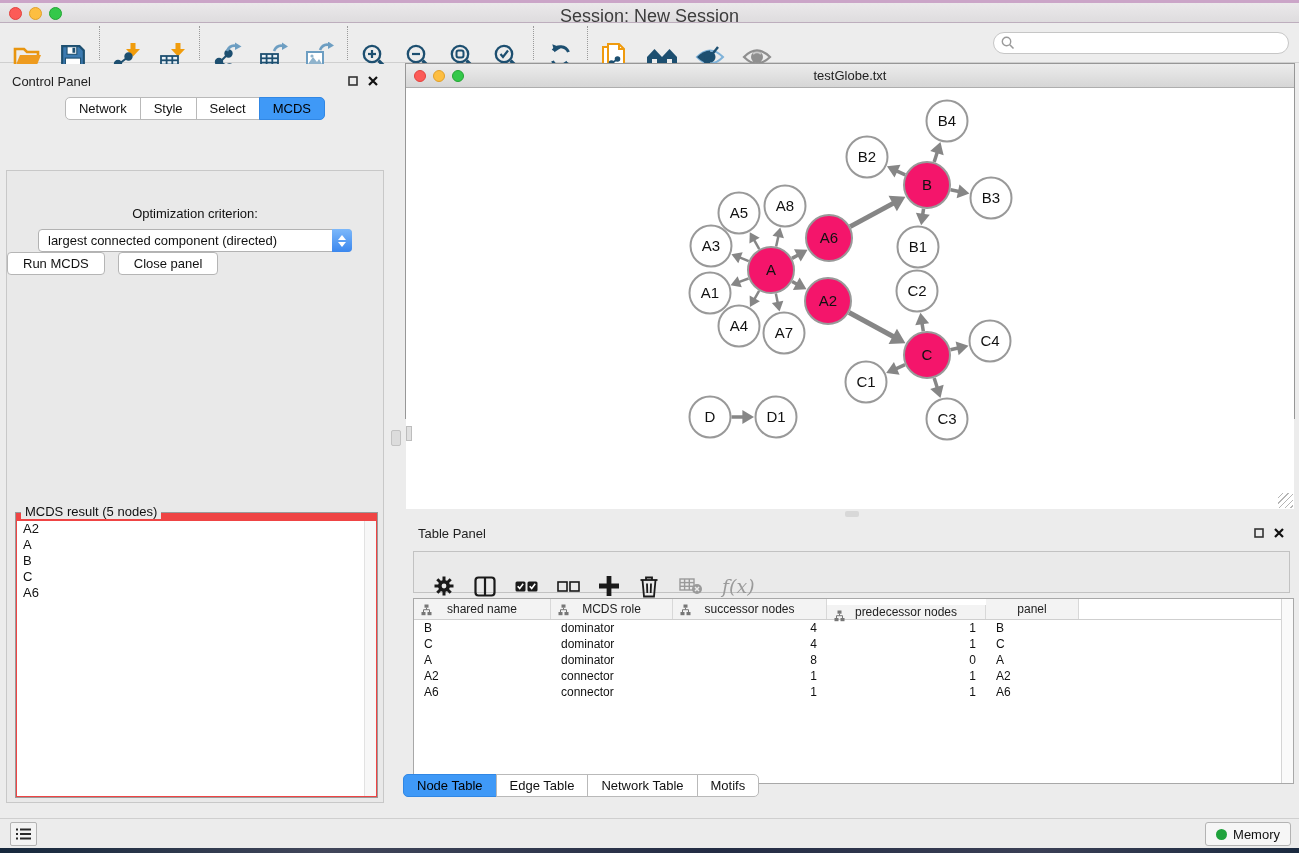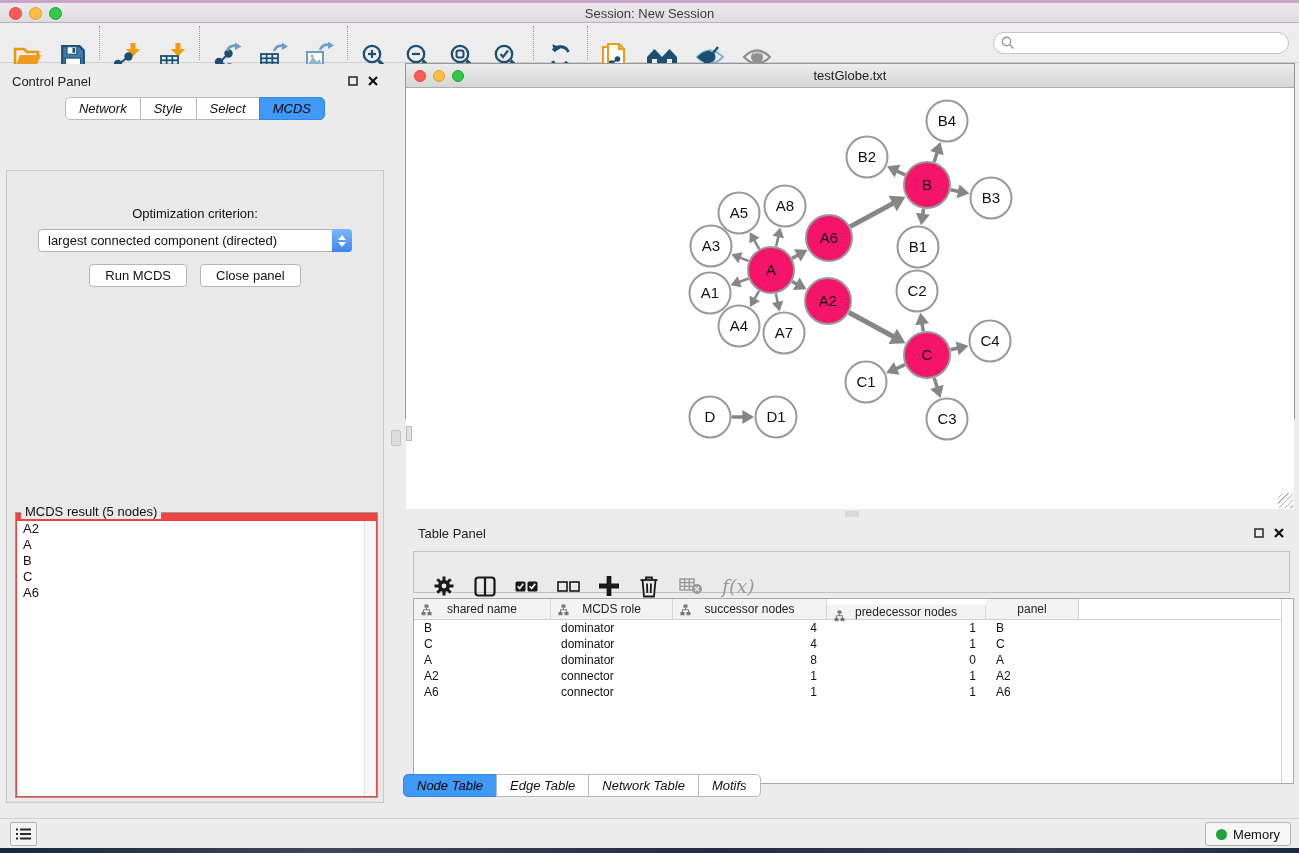--- a/index.html
+++ b/index.html
@@ -2,21 +2,21 @@
 <html><head>
 <meta charset="utf-8">
 <style>
   * { margin:0; padding:0; box-sizing:border-box; }
   html,body { width:1299px; height:853px; font-family:"Liberation Sans", sans-serif; background:#ececec; overflow:hidden; }
   .screen { position:relative; width:1299px; height:853px; background:#ececec; }
 
   
   .titlebar { position:absolute; top:0; left:0; right:0; height:23px;
     background:linear-gradient(#ebe9eb,#dedcde); border-top:3px solid #cba5c8; border-bottom:1px solid #bdaebd; }
-  .titlebar .title { position:absolute; left:0; right:0; top:3px; text-align:center; font-size:13px; color:#3c3c3c; }
+  .titlebar .title { position:absolute; left:0; right:0; top:3px; text-align:center; font-size:18px; color:#3c3c3c; }
   .traffic { position:absolute; left:9px; top:4px; display:flex; gap:7px; }
   .tl { width:13px; height:13px; border-radius:50%; display:inline-block; }
   .tl.red { background:#fc5b57; border:1px solid #e2423e; }
   .tl.yellow { background:#fdbe41; border:1px solid #e0a02a; }
   .tl.green { background:#34c84a; border:1px solid #23a534; }
 
   
   .toolbar { position:absolute; top:23px; left:0; right:0; height:40px; background:#ededed;
     border-bottom:1px solid #cfcfcf; display:flex; align-items:center; }
   .tb-group { display:flex; align-items:center; gap:17px; padding:0 13px; }
@@ -27,33 +27,33 @@
   .search-box input { border:none; outline:none; flex:1; height:18px; font-size:12px; background:transparent; font-family:"Liberation Sans",sans-serif; }
 
   
   .panel-header { height:26px; display:flex; align-items:center; font-size:13px; color:#222; }
   .panel-hdr-icons { margin-left:auto; display:flex; gap:10px; align-items:center; }
 
   
   .control-panel { position:absolute; left:0; top:64px; width:390px; height:754px; background:#ececec; }
   .control-panel .panel-header { padding:0 12px; margin-top:4px; }
   .cp-tabs { position:relative; z-index:2; display:flex; justify-content:center; margin-top:3px; }
-  .seg-tab { background:#fff; border:1px solid #b9b9b9; padding:3px 13px; font-size:13px; color:#111; margin-left:-1px;font-style:italic; }
+  .seg-tab { background:#fff; border:1px solid #b9b9b9; padding:3px 13px; font-size:13px; color:#111; margin-left:-1px; }
   .seg-tab:first-child { border-radius:5px 0 0 5px; margin-left:0; }
   .seg-tab:last-child { border-radius:0 5px 5px 0; }
   .seg-tab.active { background:#3f99f7; border-color:#3187e4; color:#000000; }
   .cp-body { position:absolute; left:6px; right:6px; top:117px; bottom:15px; background:#e9e9e9; border:1px solid #c8c8c8; margin-top:-11px; padding-top:11px; }
   .opt-label { text-align:center; font-size:13px; color:#111; margin-top:24px; }
   .criterion { position:relative; width:314px; height:23px; margin:8px auto 0 auto; background:#fff;
     border:1px solid #b2b2b2; border-radius:4px; font-size:13px; line-height:21px; padding-left:9px; color:#111; }
   .criterion .stepper { position:absolute; right:-1px; top:-1px; width:20px; height:23px; border-radius:0 4px 4px 0;
     background:linear-gradient(#7cb8fa,#3b87ee); display:flex; flex-direction:column; align-items:center; justify-content:center; gap:2px; }
   .chev-up { width:0; height:0; border-left:4px solid transparent; border-right:4px solid transparent; border-bottom:5px solid #fff; }
   .chev-dn { width:0; height:0; border-left:4px solid transparent; border-right:4px solid transparent; border-top:5px solid #fff; }
-  .cp-buttons { display:flex; justify-content:center; gap:13px; margin-top:12px; }
+  .cp-buttons { display:flex; gap:13px; margin-top:0; }
   .mac-btn { background:#fff; border:1px solid #b5b5b5; border-radius:4px; padding:3px 15px; font-size:13px; color:#111; }
   .result-box { position:absolute; left:8px; right:5px; top:341px; bottom:4px; border:1px solid #9a9a9a; background:#ef4444; }
   .result-box .legend { position:absolute; top:-9px; left:5px; background:#e9e9e9; padding:0 4px; font-size:13px; color:#111; }
   .result-list { position:absolute; left:1px; right:13px; top:8px; bottom:1px; background:#fff; overflow:hidden; }
   .mcds-item { font-size:13px; line-height:16px; padding-left:6px; color:#111; }
   .result-scroll { position:absolute; right:1px; top:8px; bottom:1px; width:12px; background:#f7f7f7; border-left:1px solid #e2e2e2; }
 
   
   .v-handle { position:absolute; left:391px; top:430px; width:10px; height:16px; background:#dcdcdc; border:1px solid #c2c2c2; border-radius:2px; }
   .h-handle { position:absolute; left:845px; top:511px; width:14px; height:6px; background:#d8d8d8; border-radius:2px; }

